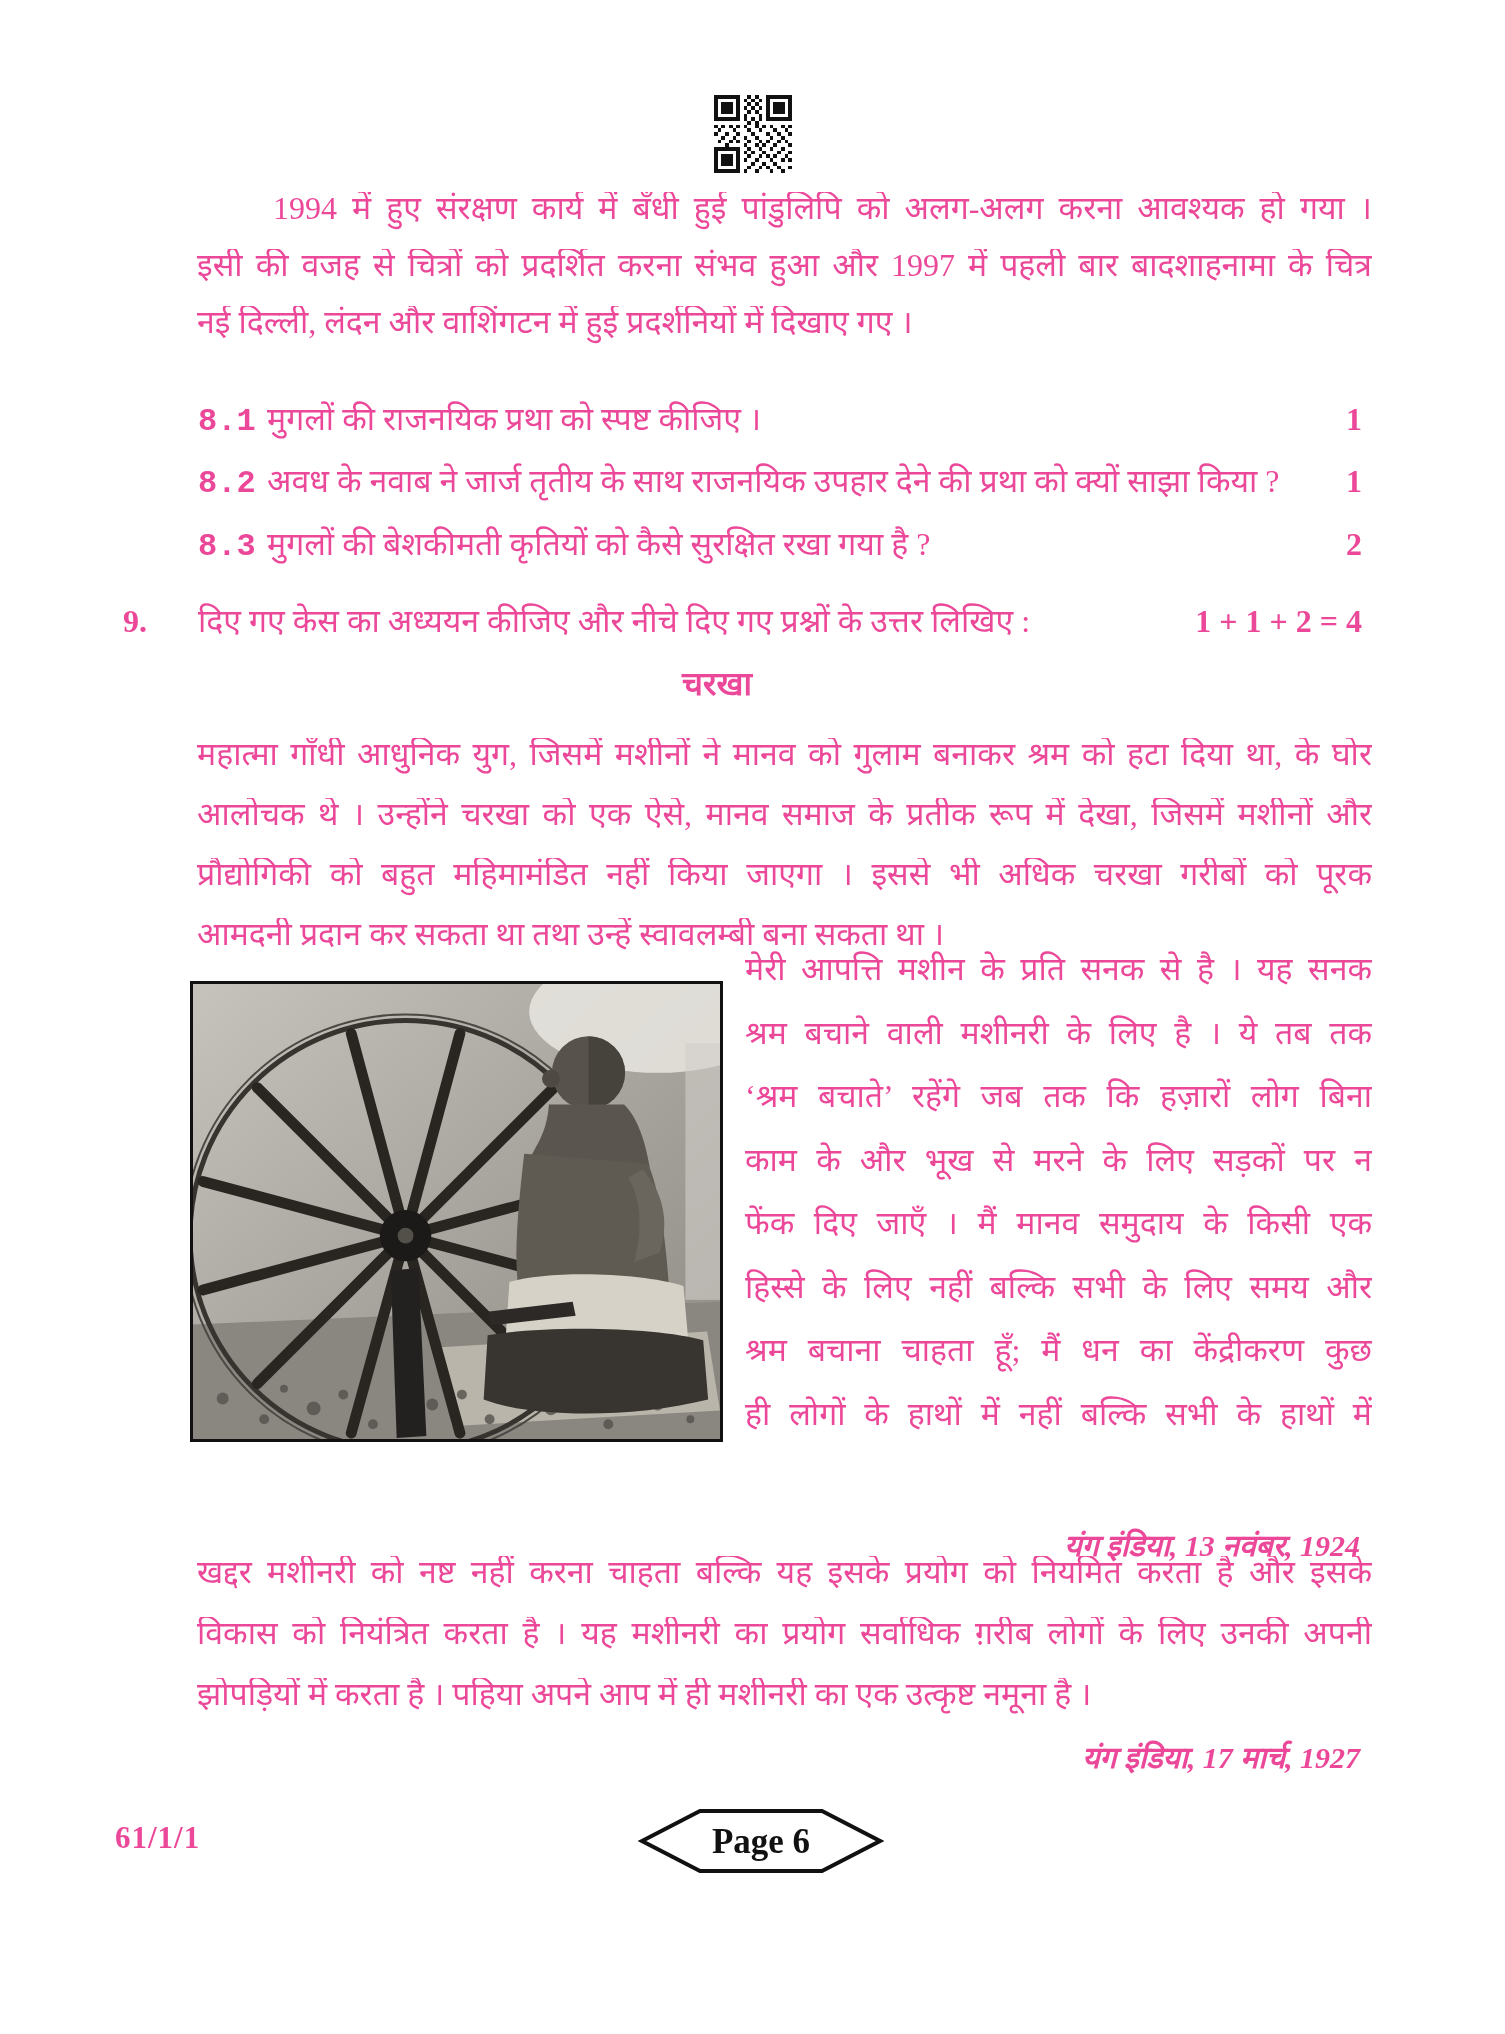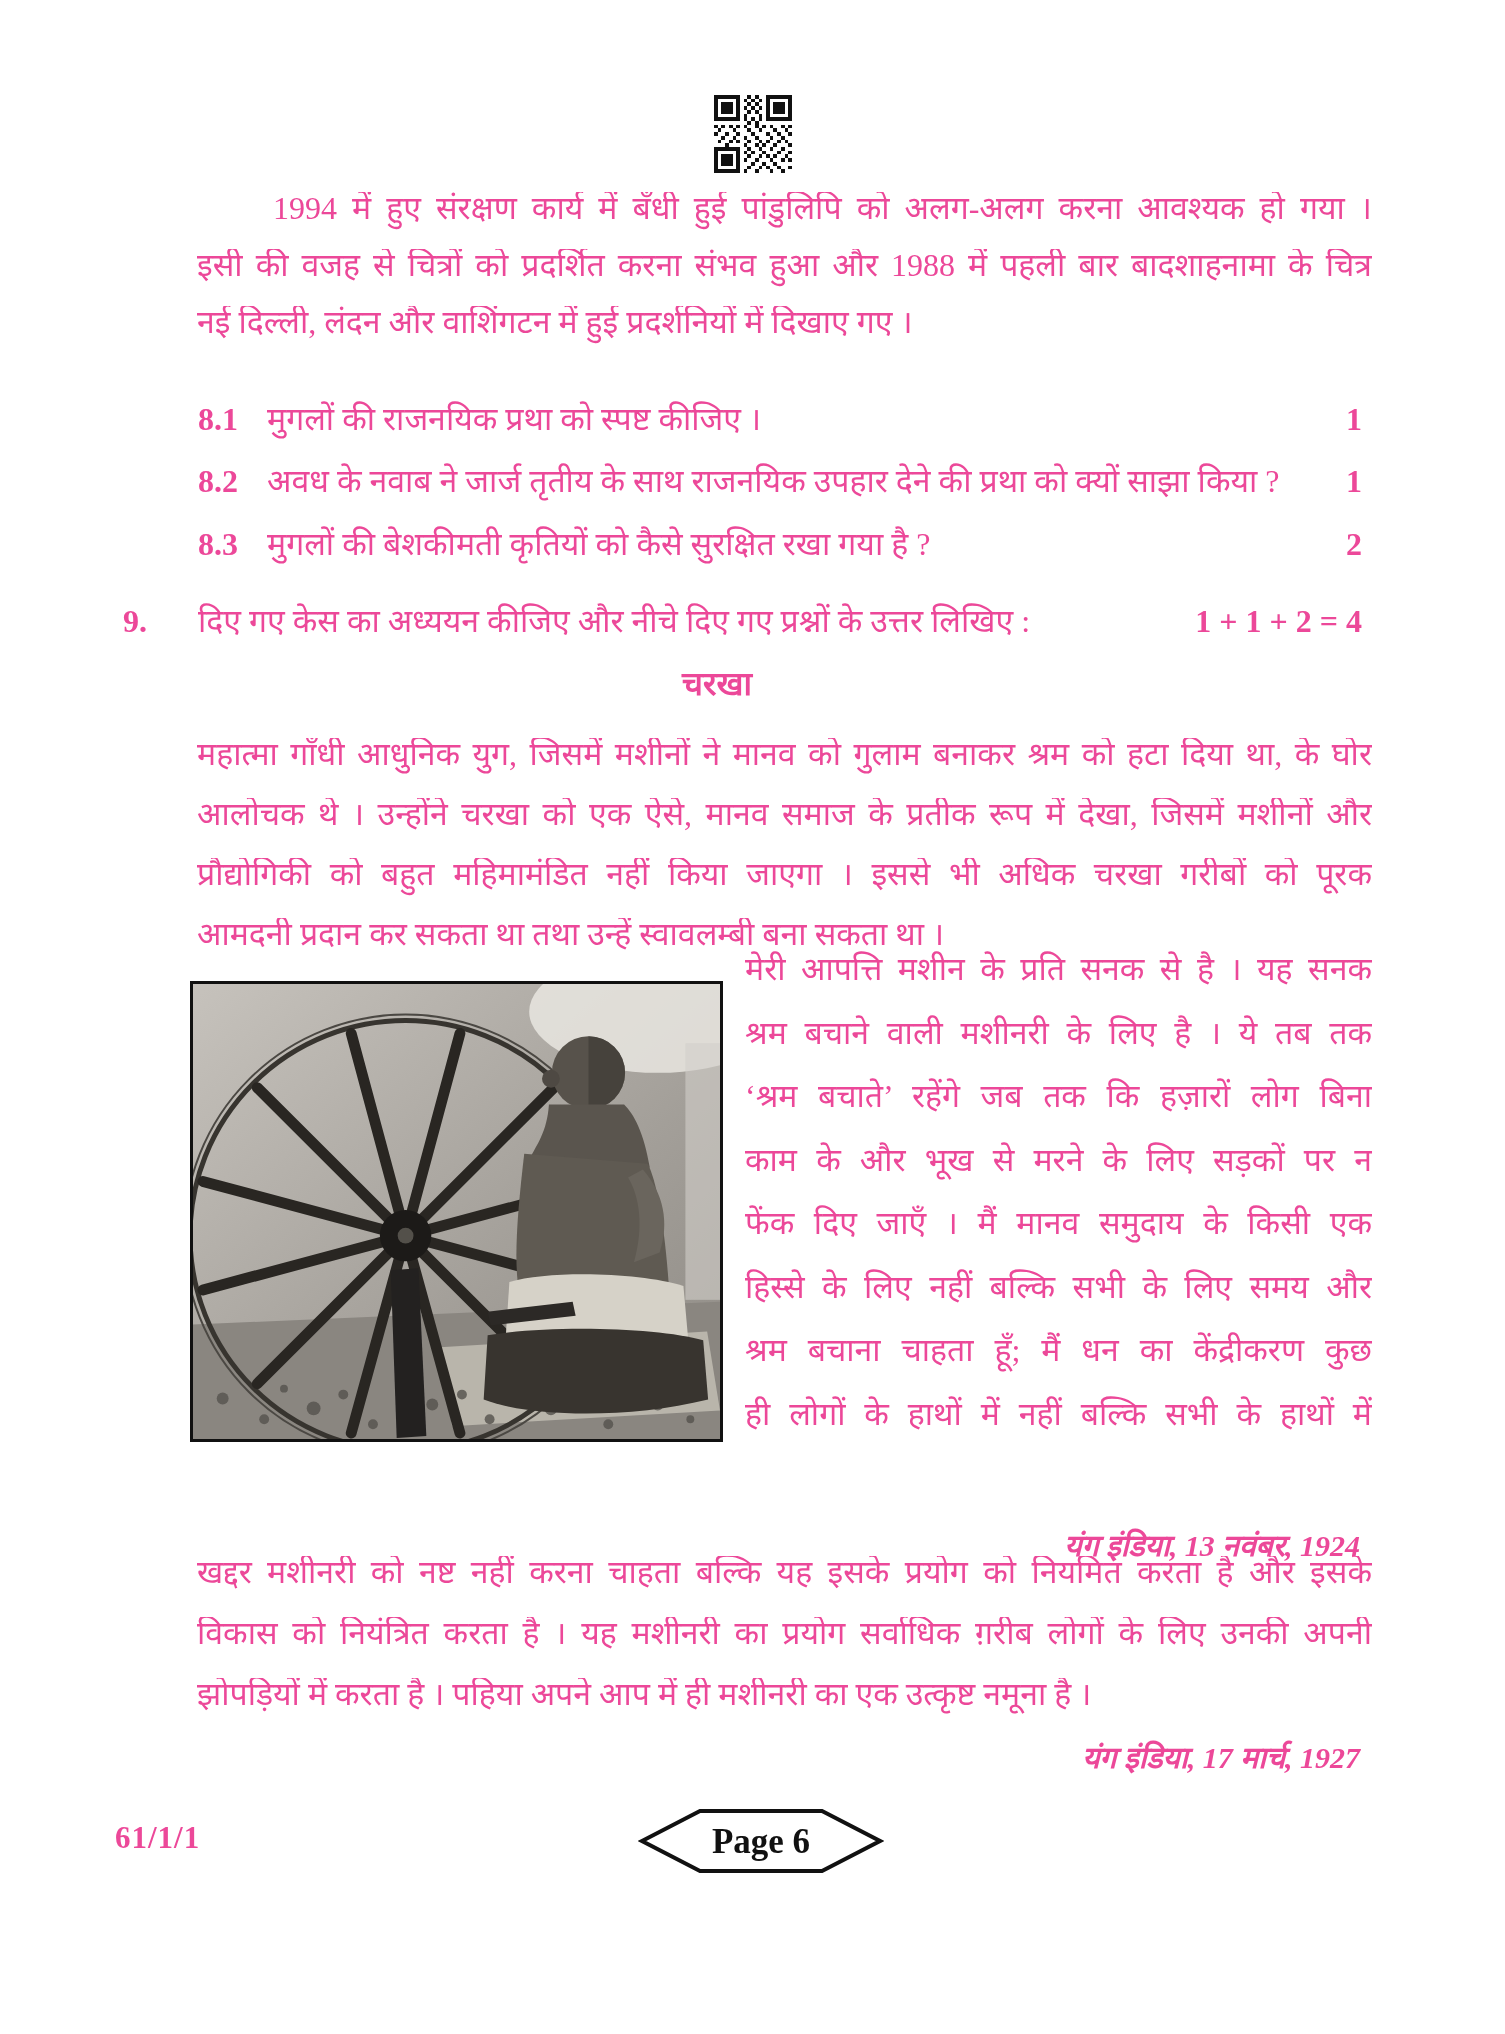--- a/index.html
+++ b/index.html
@@ -23,21 +23,21 @@
   .intro .indent1{text-indent:76px;}
   .case{top:738px;}
   .case .line{height:60px;}
   .khaddar{top:1556px;}
   .khaddar .line{height:61px;}
   
   .qrow{position:absolute;display:flex;font-size:32px;align-items:baseline;}
   .qrow.sub{left:198px;width:1164px;}
   .qrow.main{left:123px;width:1239px;}
   .qnum{font-weight:bold;flex:0 0 auto;}
-  .sub .qnum{width:69px;}
+  .sub .qnum{width:69px;font-family:Liberation Mono, monospace;}
   .main .qnum{width:75px;}
   .qtext{flex:1 1 auto;padding-right:20px;}
   .qmarks{font-weight:bold;white-space:nowrap;margin-left:auto;}
   
   .case-title{position:absolute;top:660px;left:197px;width:1040px;
     text-align:center;font-weight:bold;font-size:33px;}
   
   .photo{position:absolute;left:190px;top:981px;width:533px;height:461px;
     margin:0;border:3px solid #111;box-sizing:border-box;overflow:hidden;background:#a8a49e;}
   .photo svg{display:block;width:100%;height:100%;}
@@ -74,21 +74,21 @@
     <g fill="#111">
       <path d="M2,2h3v3H2z"></path>
         <path d="M16,2h3v3h-3z"></path>
         <path d="M2,16h3v3H2z"></path>
       <path d="M9,0h1v1H9z M11,0h1v1h-1z M8,1h1v1H8z M10,1h1v1h-1z M12,1h1v1h-1z M9,2h1v1H9z M11,2h1v1h-1z M8,3h1v1H8z M10,3h1v1h-1z M12,3h1v1h-1z M9,4h1v1H9z M11,4h1v1h-1z M8,5h1v1H8z M12,5h1v1h-1z M8,6h1v1H8z M10,6h1v1h-1z M12,6h1v1h-1z M9,7h1v1H9z M11,7h1v1h-1z M0,8h1v1H0z M2,8h1v1H2z M4,8h1v1H4z M6,8h1v1H6z M8,8h1v1H8z M11,8h1v1h-1z M13,8h1v1h-1z M15,8h1v1h-1z M18,8h1v1h-1z M20,8h1v1h-1z M1,9h1v1H1z M5,9h1v1H5z M9,9h1v1H9z M12,9h1v1h-1z M16,9h1v1h-1z M19,9h1v1h-1z M0,10h1v1H0z M3,10h1v1H3z M6,10h1v1H6z M10,10h1v1h-1z M14,10h1v1h-1z M17,10h1v1h-1z M20,10h1v1h-1z M2,11h1v1H2z M5,11h1v1H5z M8,11h1v1H8z M11,11h1v1h-1z M15,11h1v1h-1z M18,11h1v1h-1z M1,12h1v1H1z M4,12h1v1H4z M6,12h1v1H6z M9,12h1v1H9z M12,12h1v1h-1z M14,12h1v1h-1z M17,12h1v1h-1z M19,12h1v1h-1z M3,13h1v1H3z M8,13h1v1H8z M11,13h1v1h-1z M13,13h1v1h-1z M16,13h1v1h-1z M20,13h1v1h-1z M9,14h1v1H9z M12,14h1v1h-1z M15,14h1v1h-1z M18,14h1v1h-1z M8,15h1v1H8z M10,15h1v1h-1z M13,15h1v1h-1z M17,15h1v1h-1z M20,15h1v1h-1z M9,16h1v1H9z M12,16h1v1h-1z M14,16h1v1h-1z M16,16h1v1h-1z M19,16h1v1h-1z M8,17h1v1H8z M11,17h1v1h-1z M15,17h1v1h-1z M18,17h1v1h-1z M20,17h1v1h-1z M10,18h1v1h-1z M13,18h1v1h-1z M16,18h1v1h-1z M9,19h1v1H9z M12,19h1v1h-1z M14,19h1v1h-1z M17,19h1v1h-1z M20,19h1v1h-1z M8,20h1v1H8z M11,20h1v1h-1z M15,20h1v1h-1z M18,20h1v1h-1z"></path>
     </g>
   </svg>
 
   <div class="para intro">
     <div class="line indent1">1994 में हुए संरक्षण कार्य में बँधी हुई पांडुलिपि को अलग-अलग करना आवश्यक हो गया ।</div>
-    <div class="line">इसी की वजह से चित्रों को प्रदर्शित करना संभव हुआ और 1988 में पहली बार बादशाहनामा के चित्र</div>
+    <div class="line">इसी की वजह से चित्रों को प्रदर्शित करना संभव हुआ और 1997 में पहली बार बादशाहनामा के चित्र</div>
     <div class="line last">नई दिल्ली, लंदन और वाशिंगटन में हुई प्रदर्शनियों में दिखाए गए ।</div>
   </div>
 
   <div class="qrow sub" style="top:396px">
     <span class="qnum">8.1</span>
     <span class="qtext">मुगलों की राजनयिक प्रथा को स्पष्ट कीजिए ।</span>
     <span class="qmarks">1</span>
   </div>
   <div class="qrow sub" style="top:458px">
     <span class="qnum">8.2</span>

